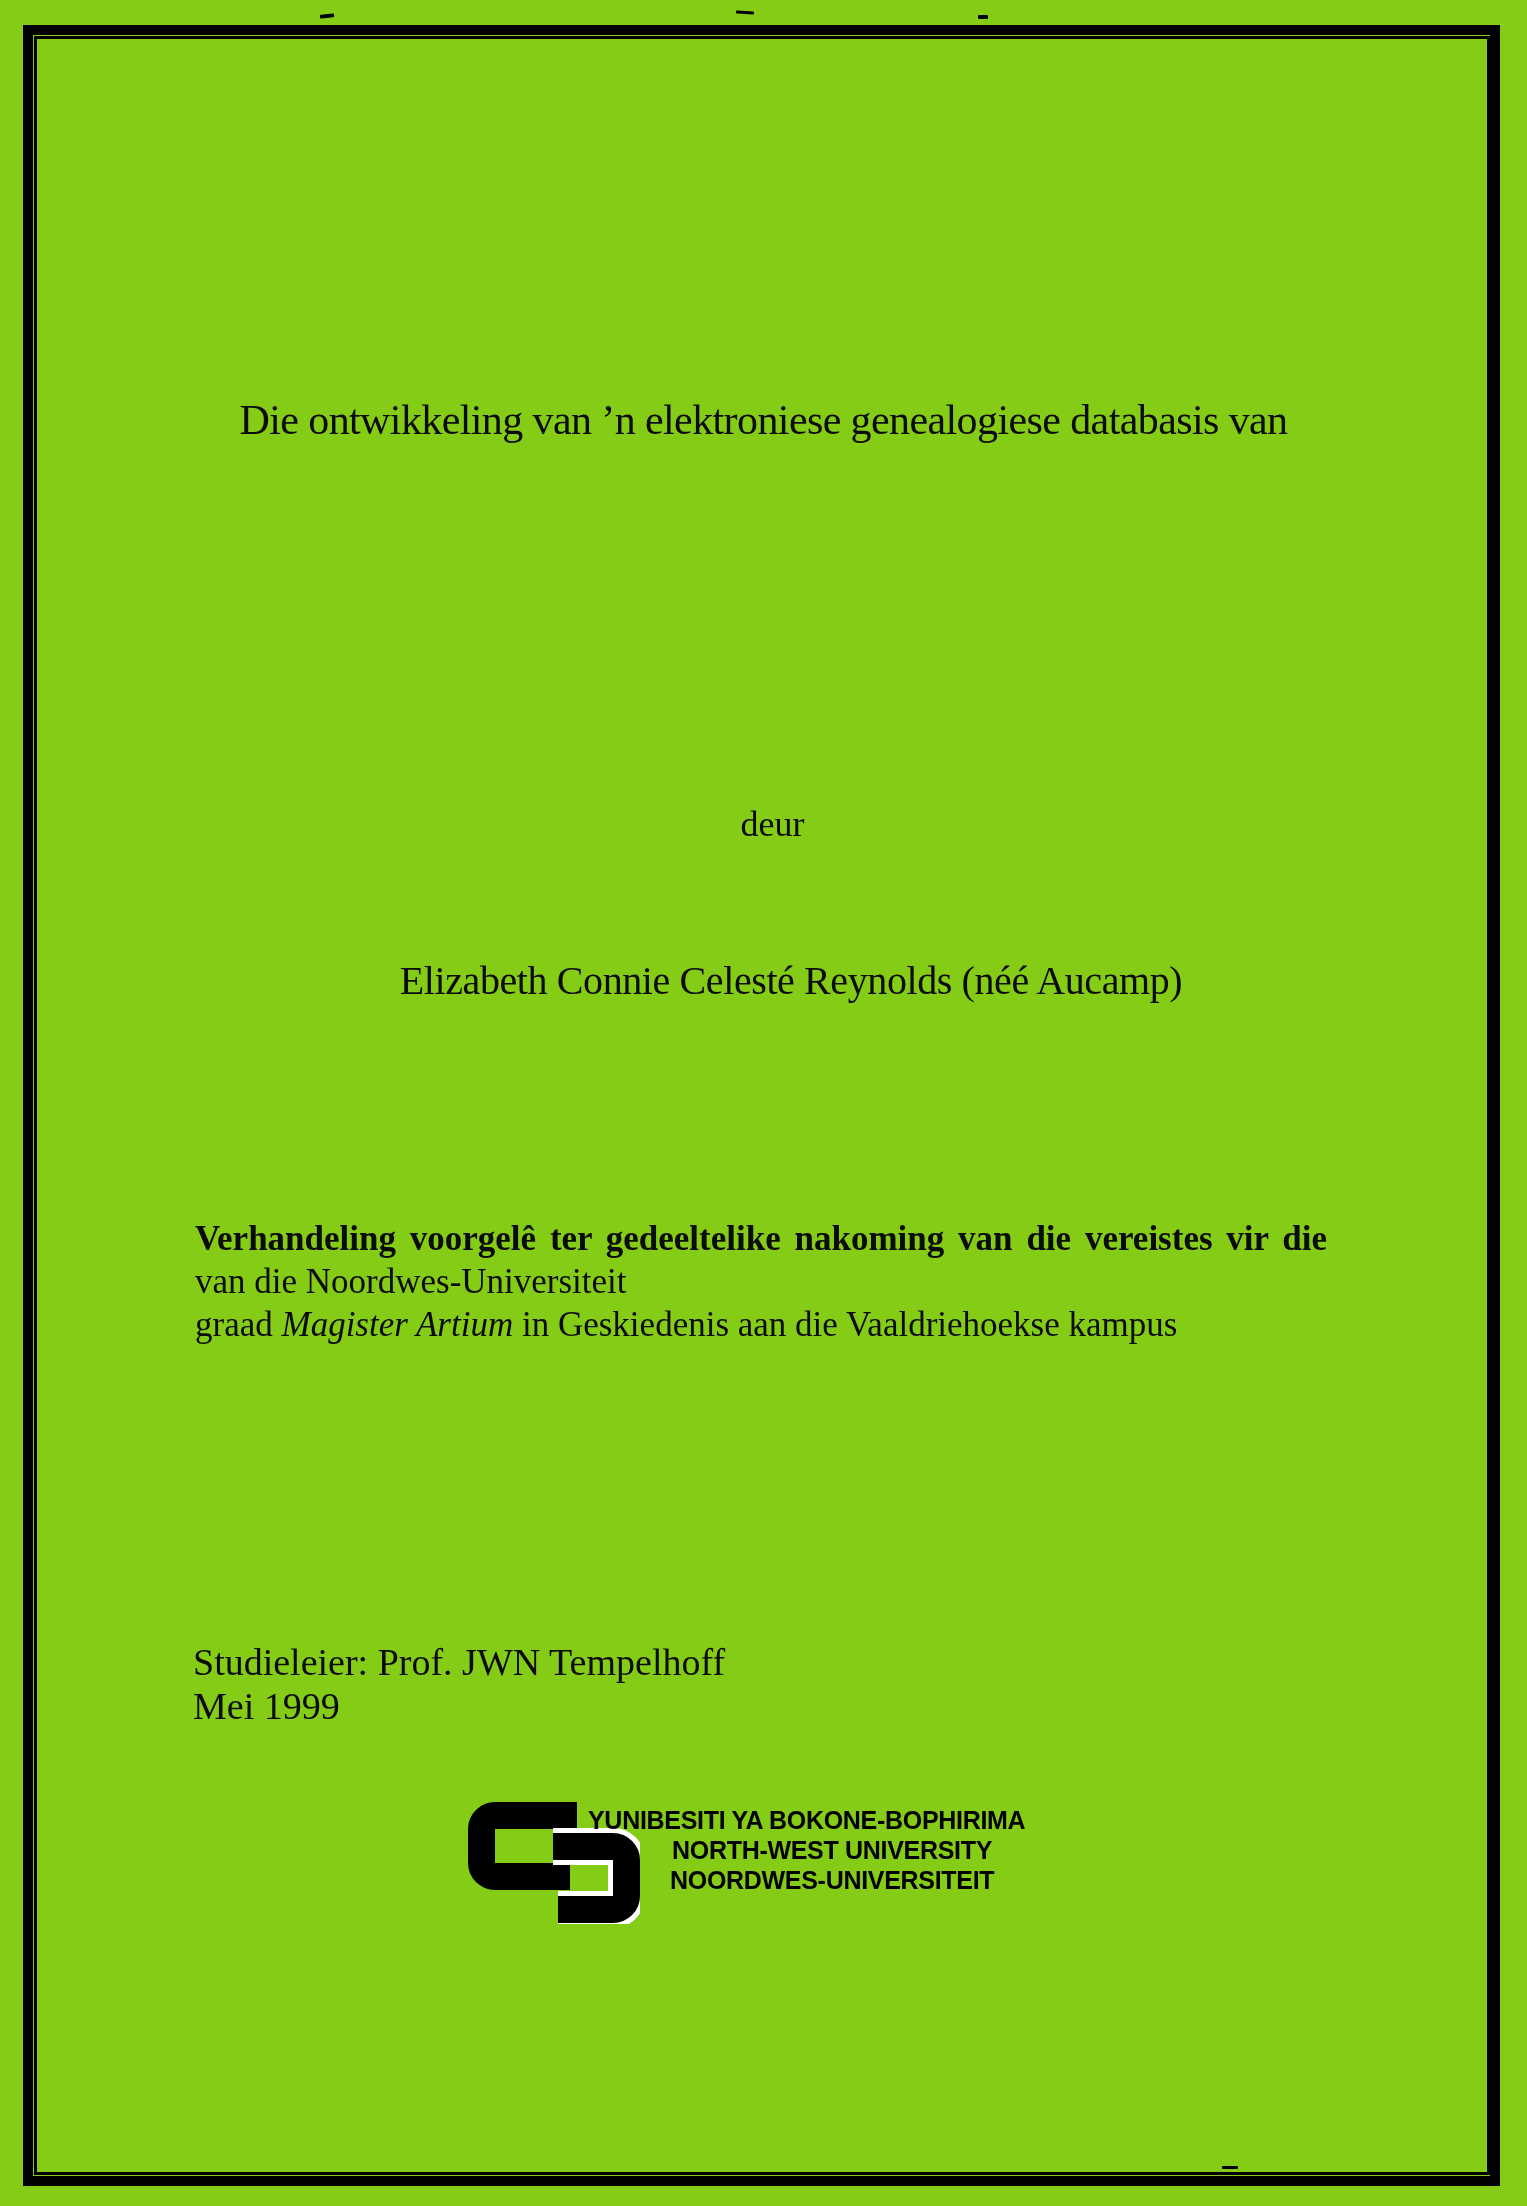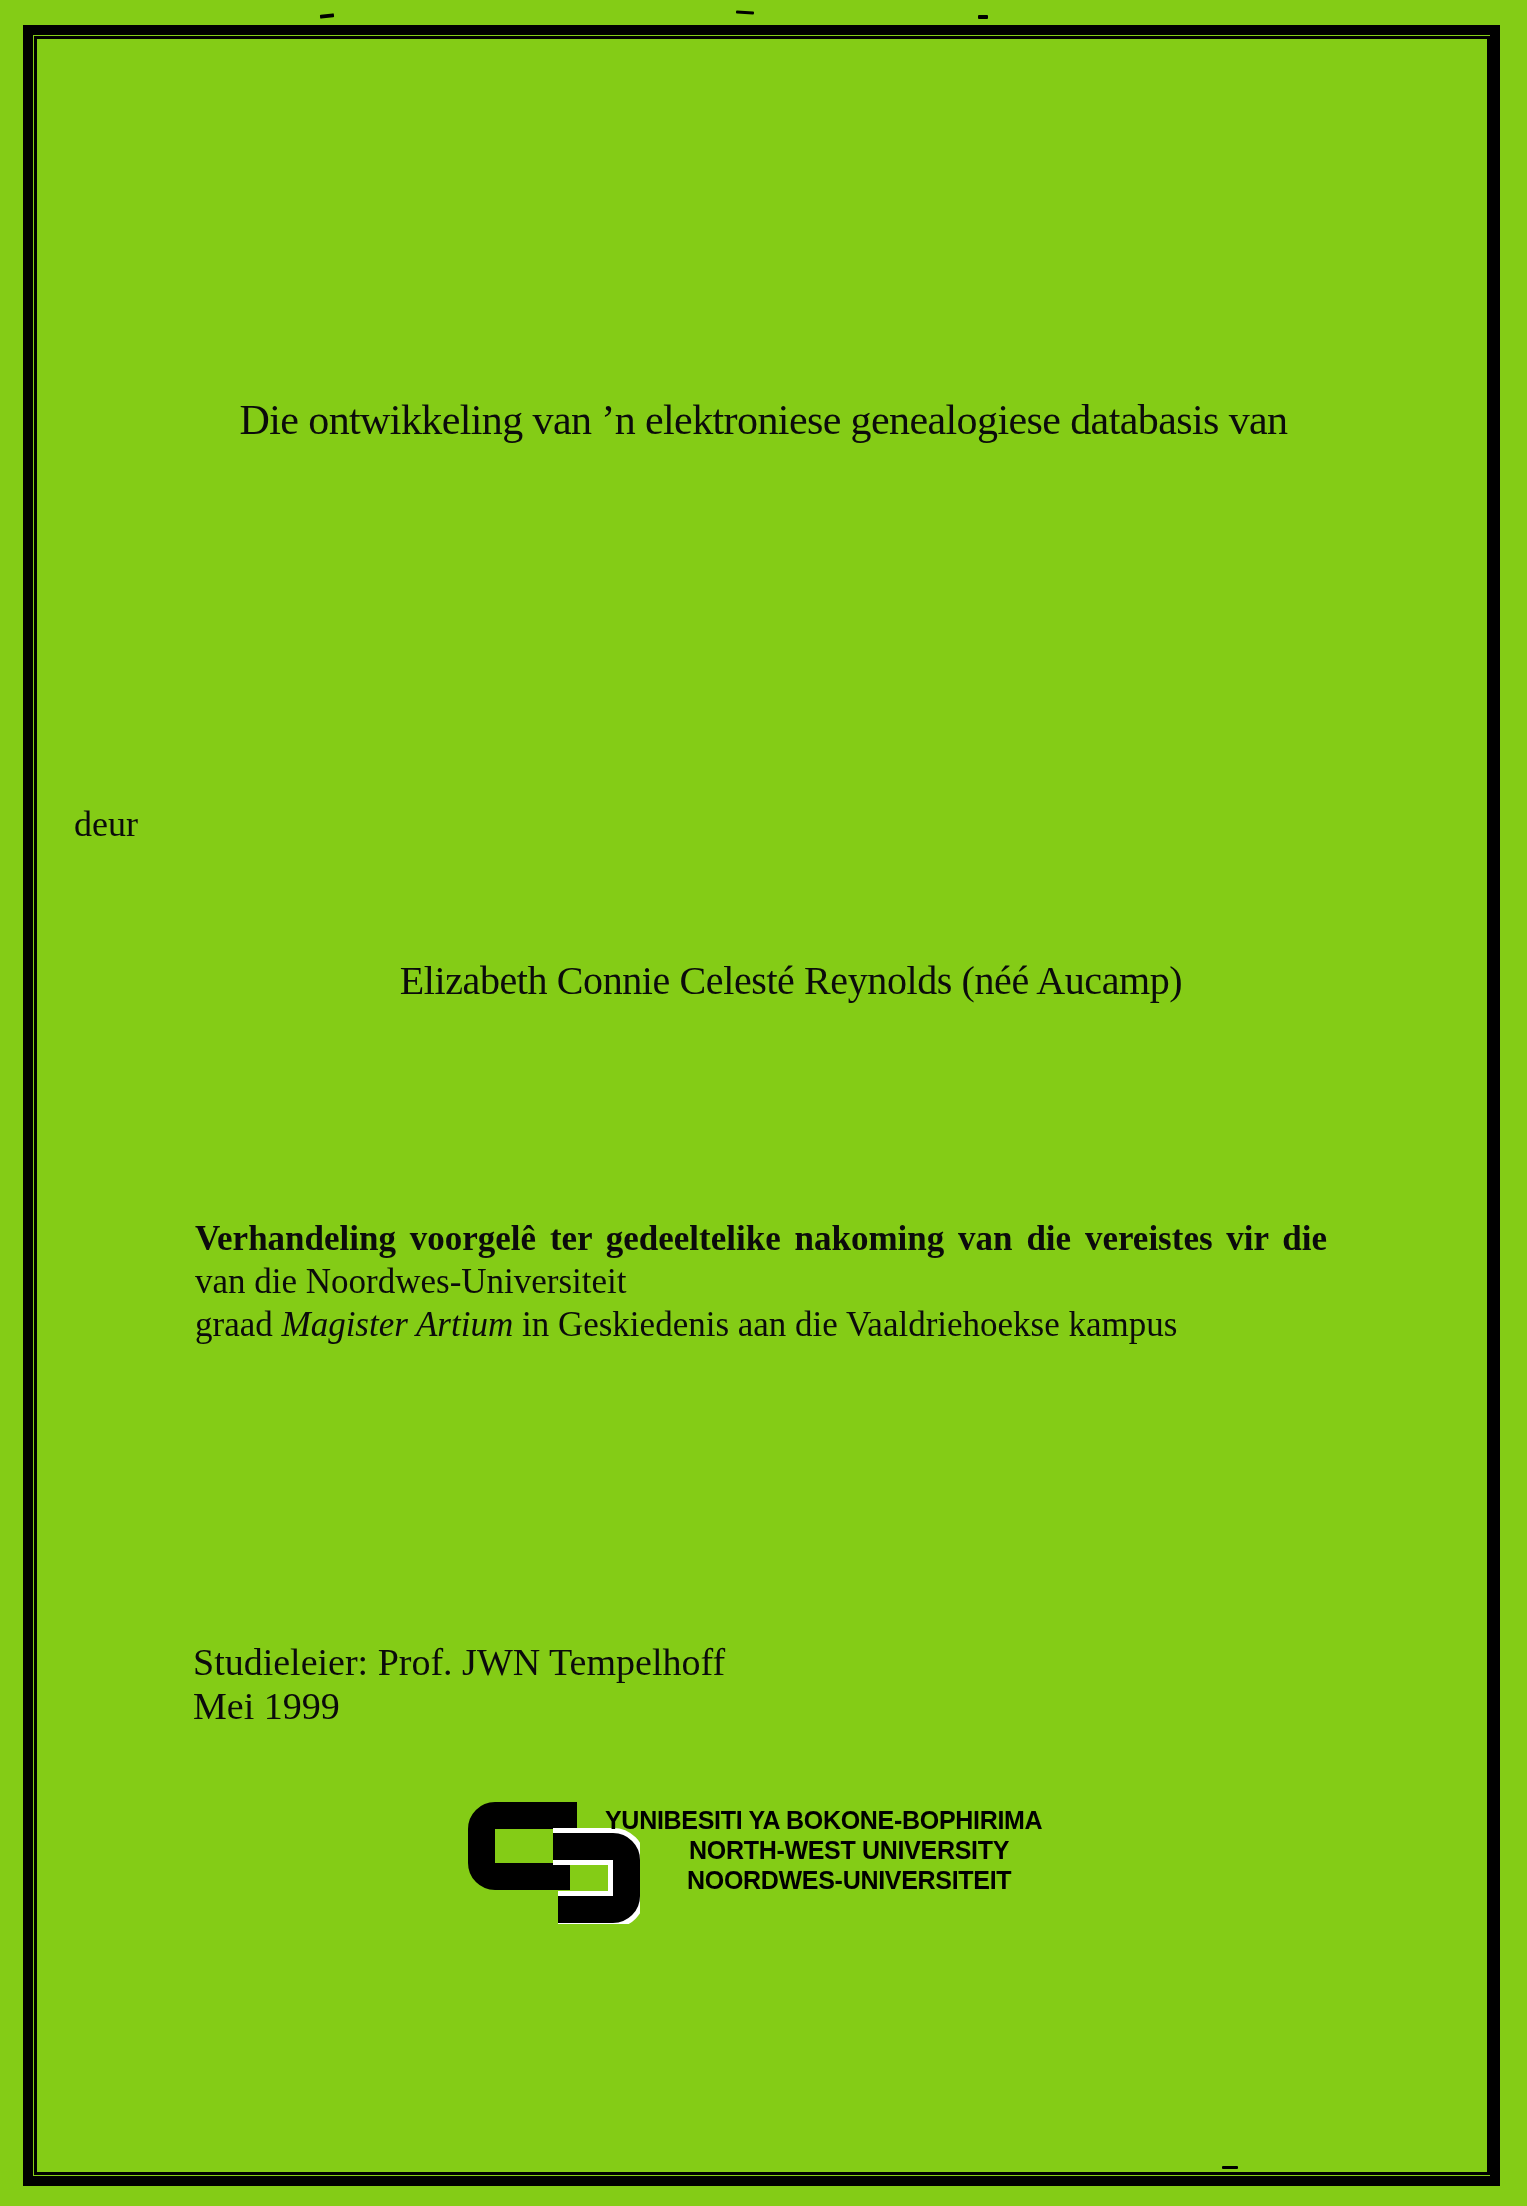--- a/index.html
+++ b/index.html
@@ -35,24 +35,24 @@
     left: 120px; right: 120px; top: 379px;
     text-align: center;
     font-size: 42px;
     line-height: 83px;
     letter-spacing: -0.6px;
     white-space: nowrap;
   }
   .byline {
     position: absolute;
     left: 0; right: 0; top: 806px;
-    padding-left: 34px;
+    padding-left: 18px;
+    text-align: center;
     font-size: 36px;
     line-height: 36px;
-    margin-left: 40px;
   }
   .author {
     position: absolute;
     left: 0; right: 0; top: 961px;
     padding-left: 55px;
     text-align: center;
     font-size: 40px;
     line-height: 40px;
     letter-spacing: -0.4px;
     white-space: nowrap;
@@ -79,21 +79,20 @@
   }
   .logo-line {
     position: absolute;
     font-family: "Liberation Sans", sans-serif;
     font-weight: bold;
     font-size: 25px;
     line-height: 25px;
     letter-spacing: -0.3px;
     white-space: nowrap;
     color: #000;
-    margin-left: 17px;
   }
   .logo-line.l1 { left: 588px; top: 1808px; }
   .logo-line.l2 { left: 672px; top: 1838px; }
   .logo-line.l3 { left: 670px; top: 1868px; }
 </style>
 </head>
 <body>
 
 <div class="page">
 

